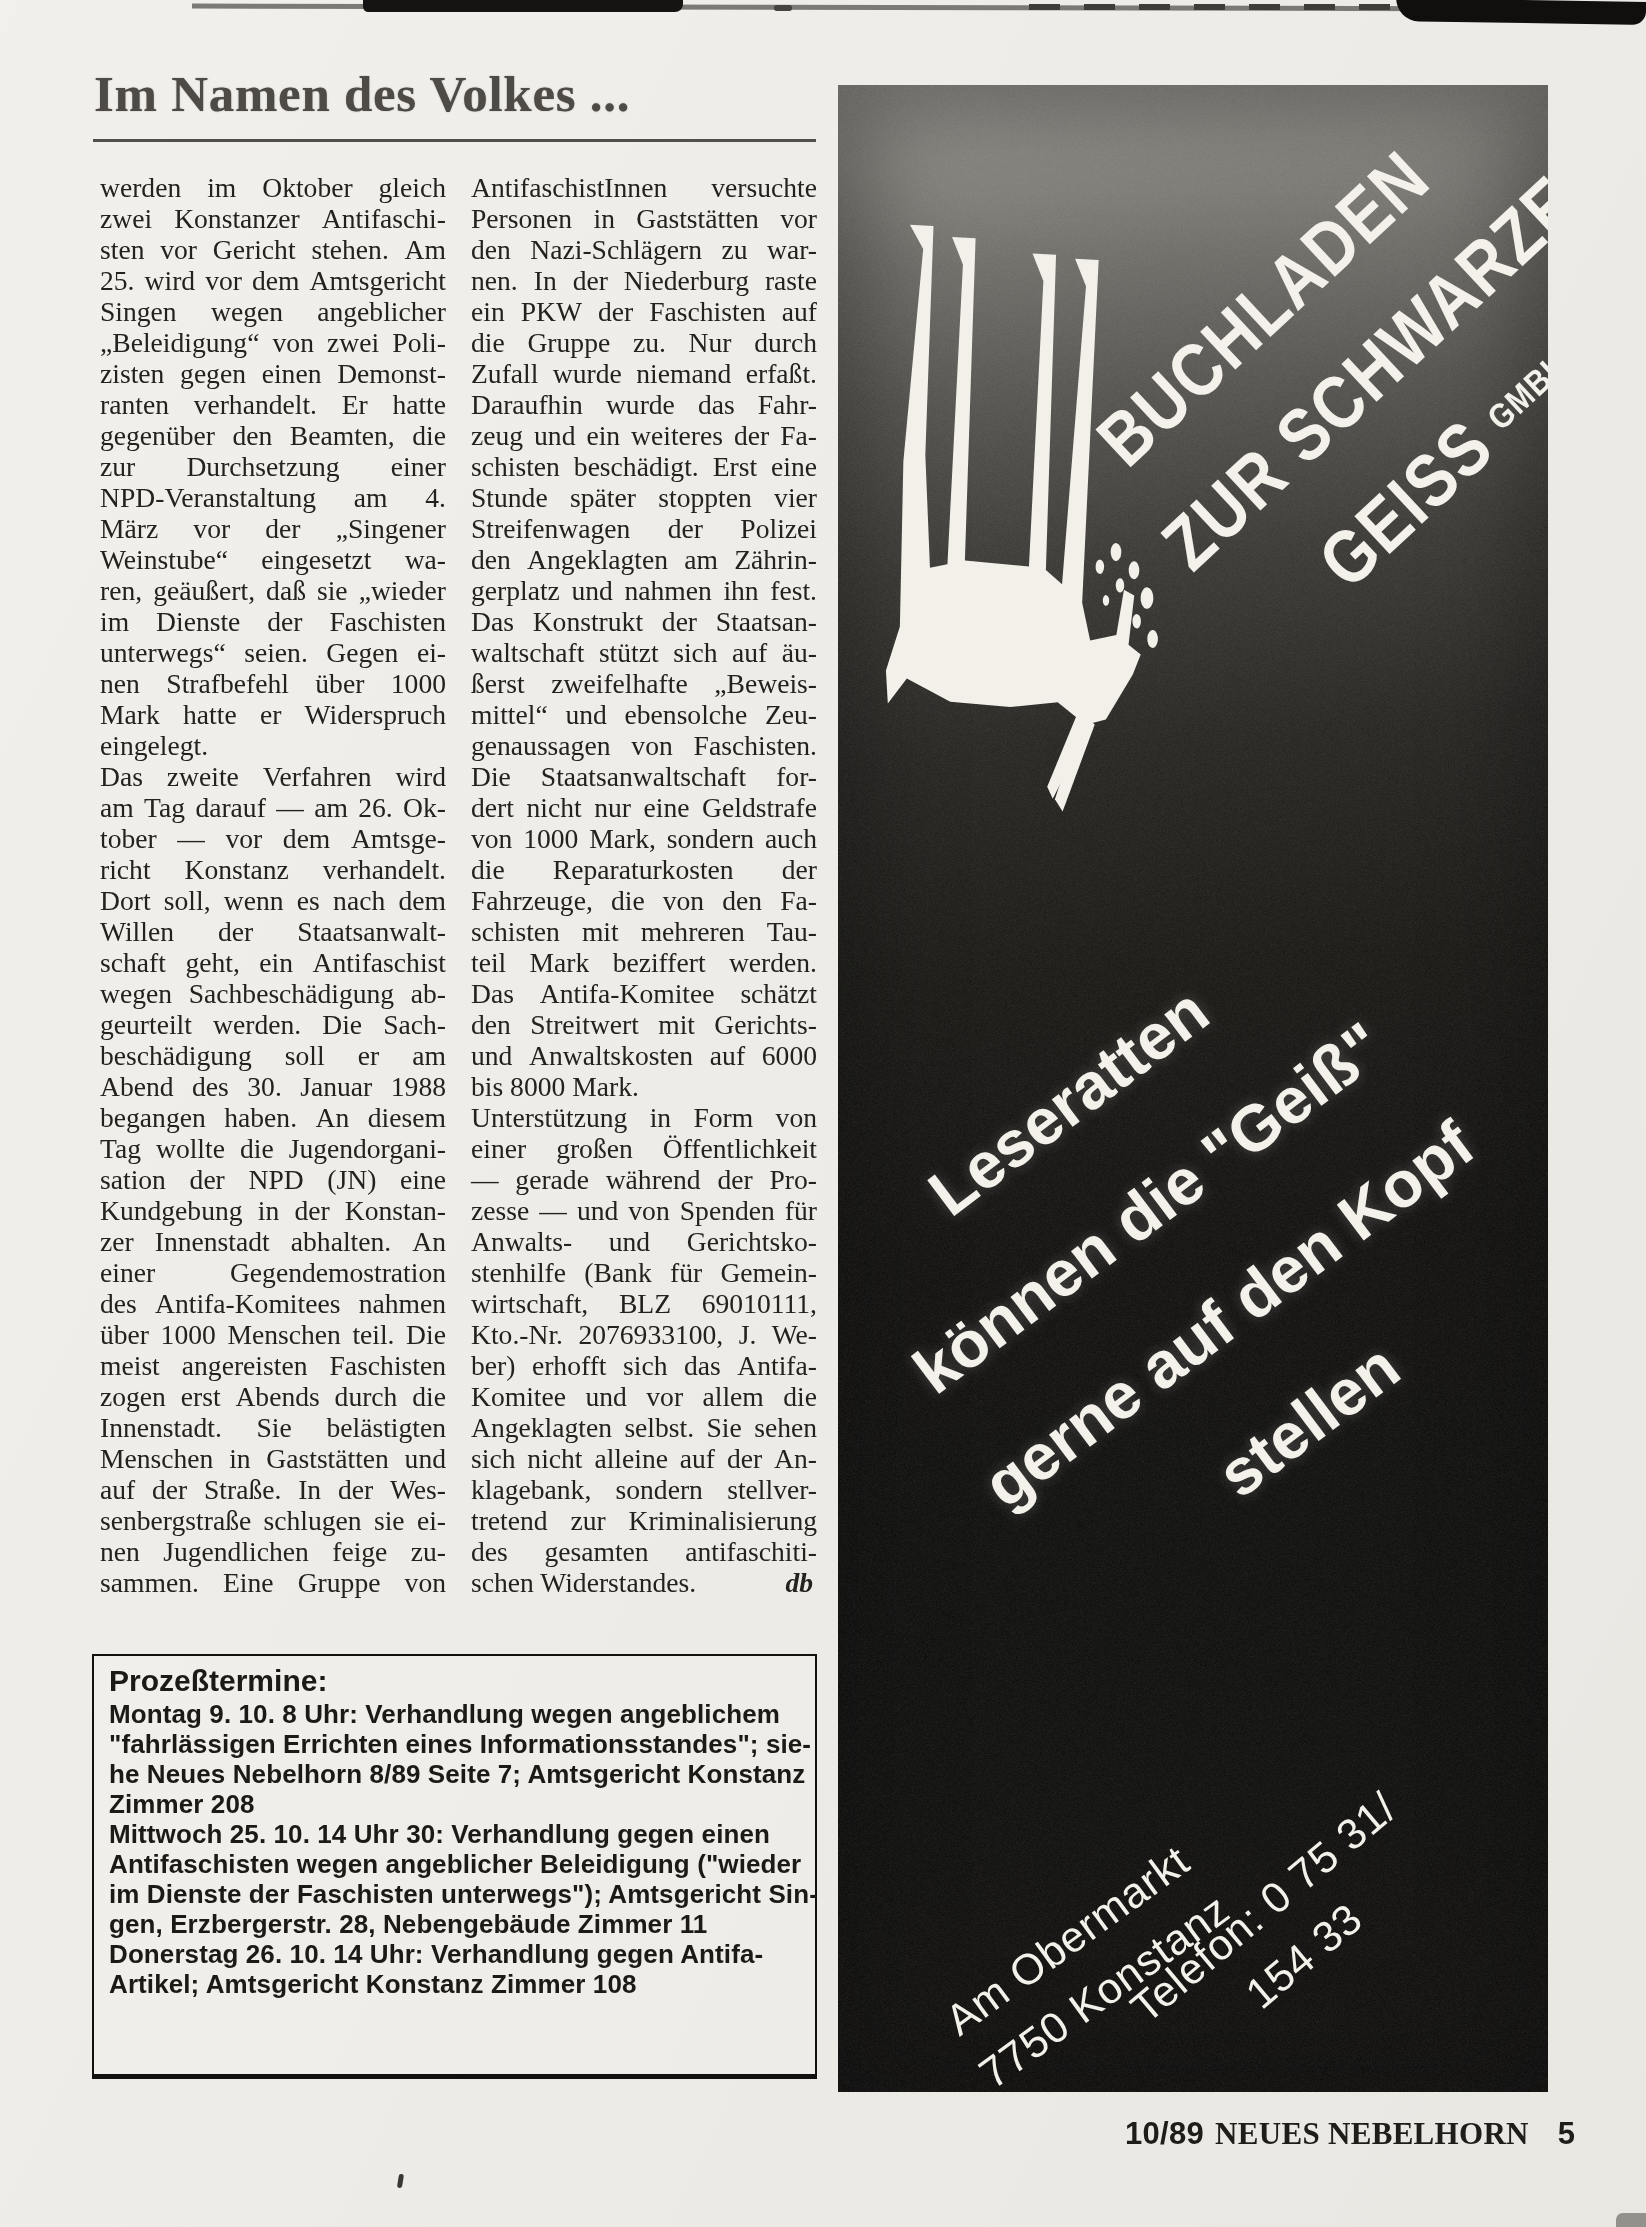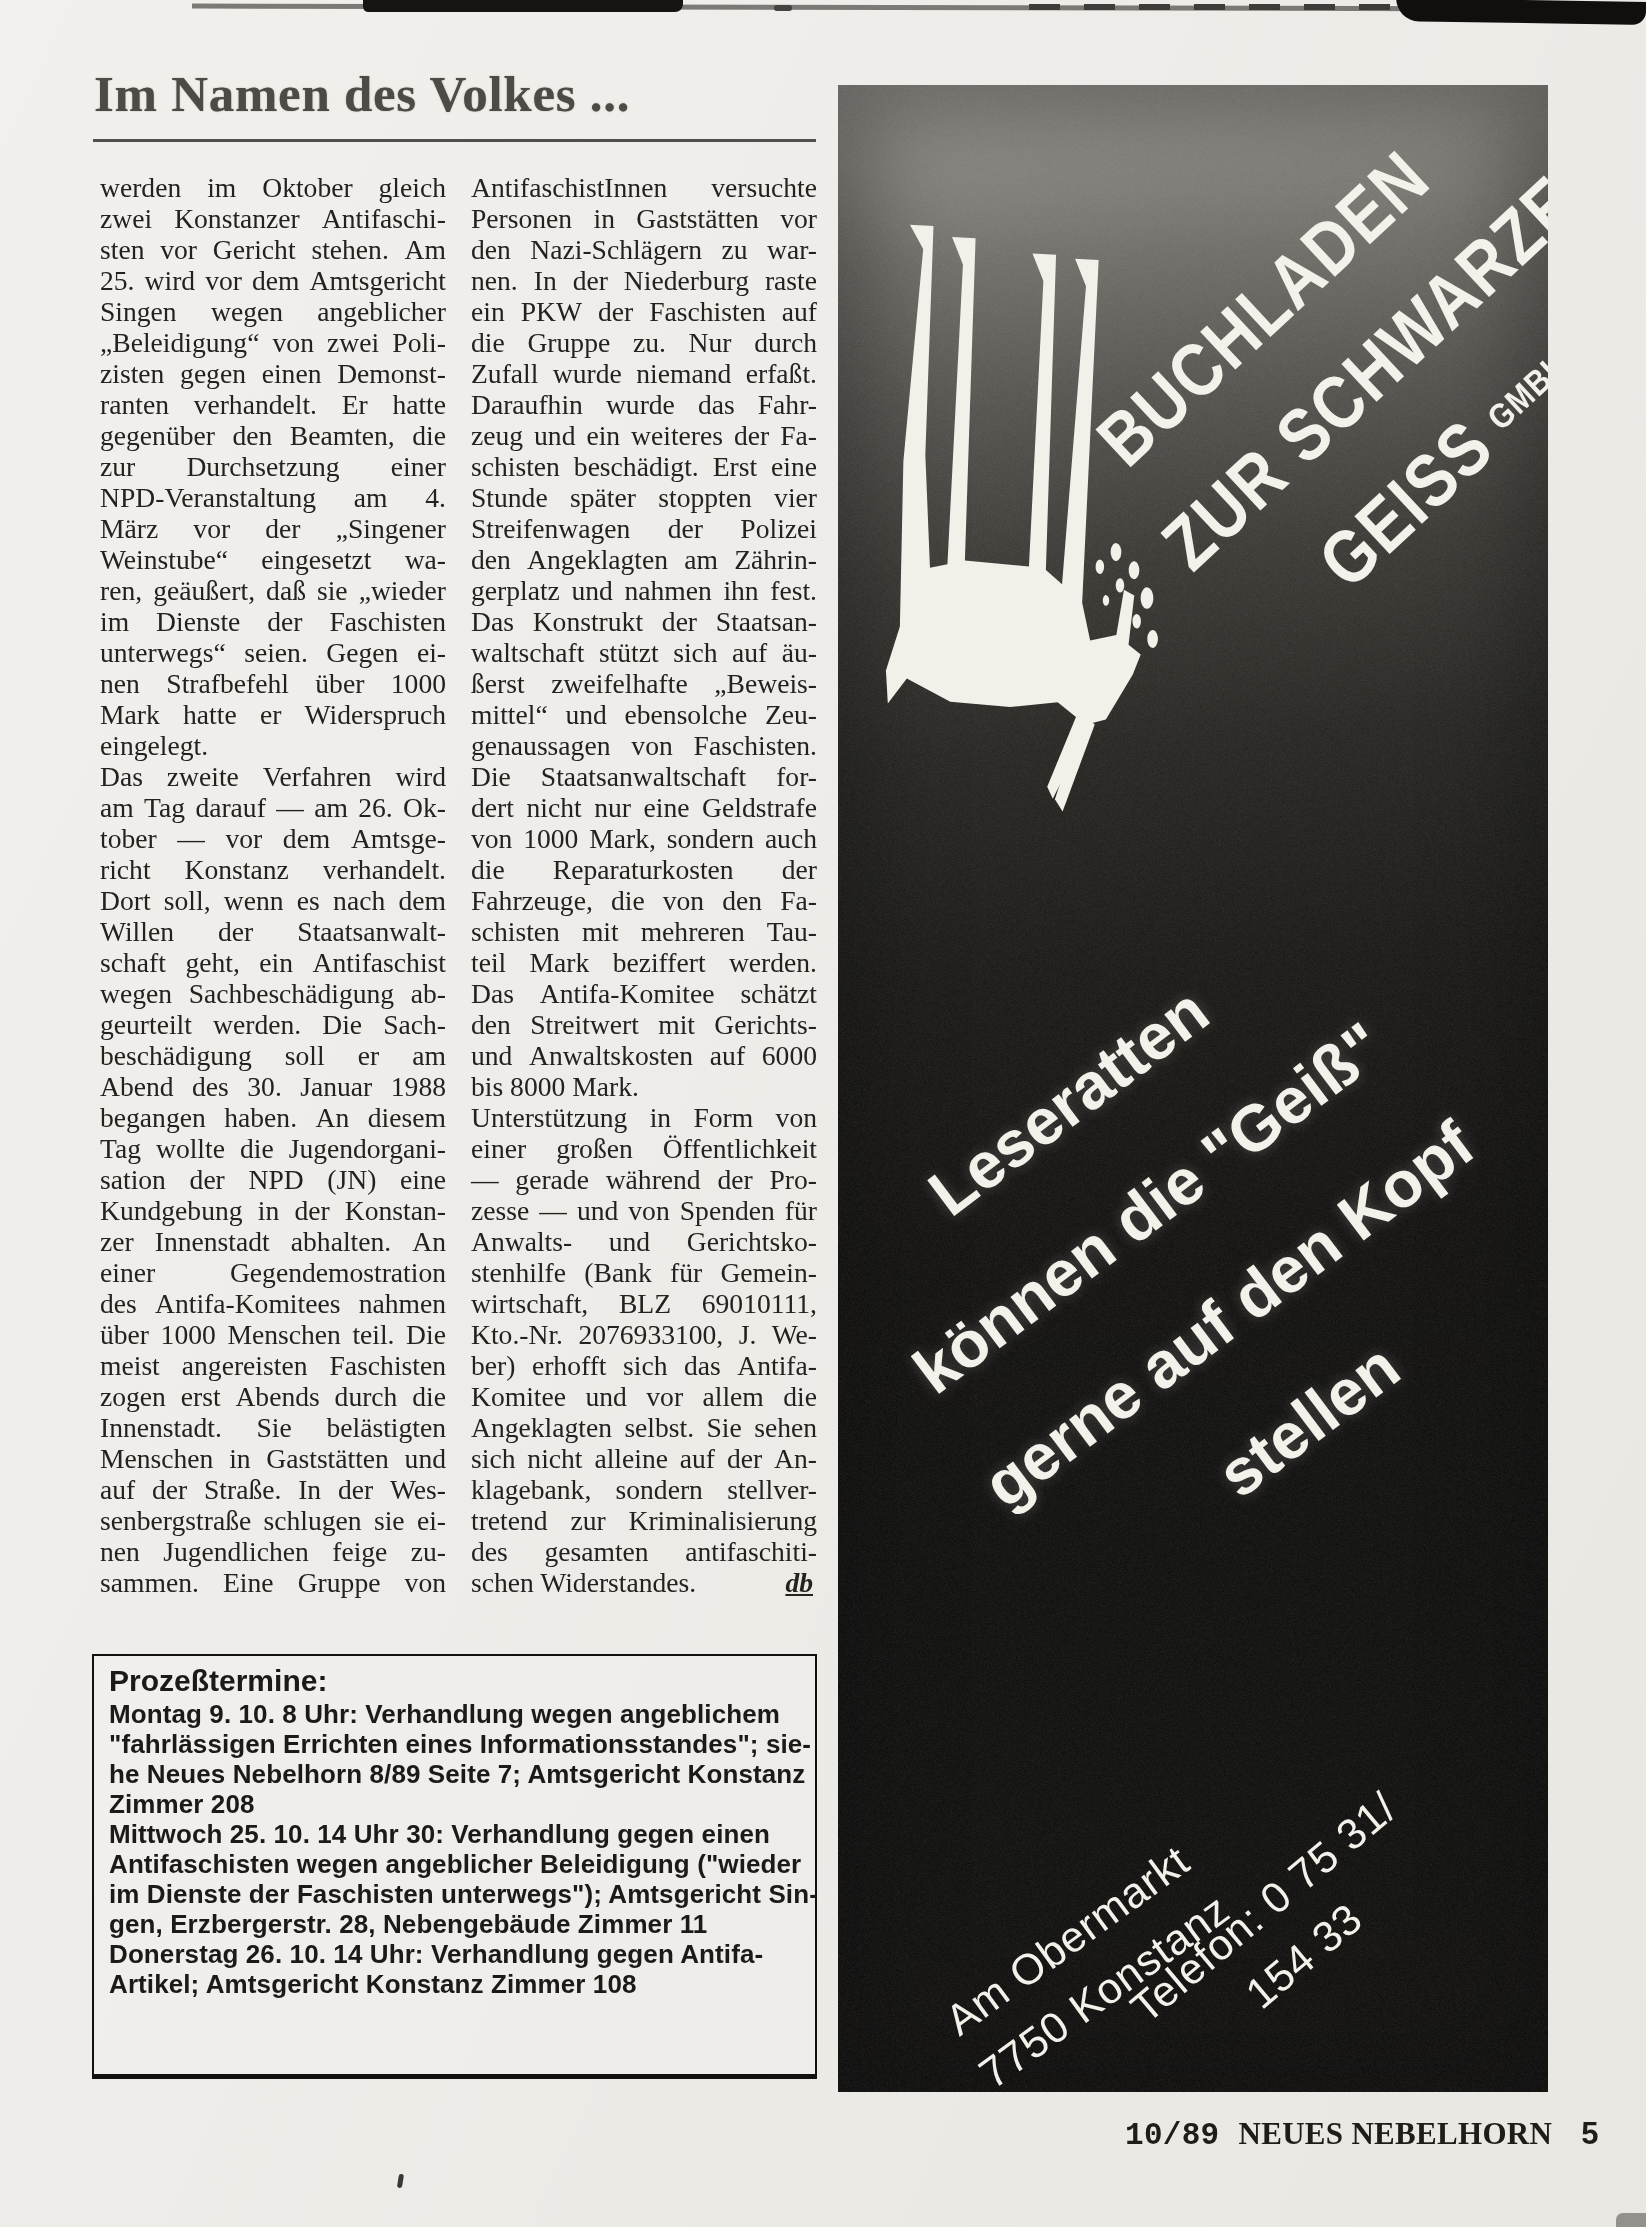--- a/index.html
+++ b/index.html
@@ -23,21 +23,21 @@
   #rule{position:absolute;left:93px;top:139px;width:723px;height:2.7px;background:#34322f;opacity:.85;}
 
   
   .col{position:absolute;top:172px;width:346px;}
   #col1{left:100px;} #col2{left:471px;}
   .col .ln{display:flex;justify-content:space-between;white-space:nowrap;
            font-size:27.6px;line-height:31px;height:31px;}
   .col .ln.end{display:block;}
   .col .ln span{display:inline-block;}
   .col .ln.final{display:flex;justify-content:space-between;text-align:right;}
-  .by{font-style:italic;font-weight:700;padding-right:4px;text-decoration:underline;}
+  .by{font-style:italic;font-weight:700;padding-right:4px;}
 
   
   #box{position:absolute;left:92px;top:1654px;width:725px;height:425px;box-sizing:border-box;
        border:2.7px solid #12110f;border-bottom-width:5.4px;padding:6.7px 15px 0 15px;
        font-family:"Liberation Sans",sans-serif;color:#1b1a17;background:rgba(255,255,255,.12);}
   #box .bh{font-size:30px;font-weight:700;line-height:36px;}
   #box .bln{font-size:26px;font-weight:700;line-height:30px;letter-spacing:0.1px;white-space:nowrap;}
 
   
   #ad{position:absolute;left:838px;top:85px;width:710px;height:2007px;overflow:hidden;
@@ -56,21 +56,21 @@
   #adslogan{left:13.5px;top:910px;width:673px;transform:rotate(-37deg);
             font-size:65px;line-height:133px;text-align:center;text-shadow:0 0 13.5px rgba(255,255,255,.22);}
   #adaddr{left:100px;top:1818px;transform:rotate(-36deg);font-weight:400;
           font-size:43px;line-height:63px;text-align:center;letter-spacing:0.7px;}
   #adphone{left:281px;top:1784px;transform:rotate(-40deg);font-weight:400;
            font-size:43px;line-height:63px;text-align:center;letter-spacing:0.7px;}
 
   
   #footer{position:absolute;left:1125px;top:2116px;font-family:"Liberation Sans",sans-serif;
           font-weight:700;font-size:31px;color:#1e1d1a;letter-spacing:0.3px;white-space:nowrap;}
-  #footer .sp1{margin-right:19px;font-family:Liberation Mono, monospace;} #footer .sp2{margin-right:29px;font-family:Liberation Serif, serif;}
+  #footer .sp1{margin-right:11px;} #footer .sp2{margin-right:29px;font-family:Liberation Serif, serif;}
 </style>
 </head>
 <body>
 
 <div id="page">
 
   <div class="art a1"></div>
   <div class="art a2"></div>
   <div class="art a3"></div>
   <div class="art a4"></div>

